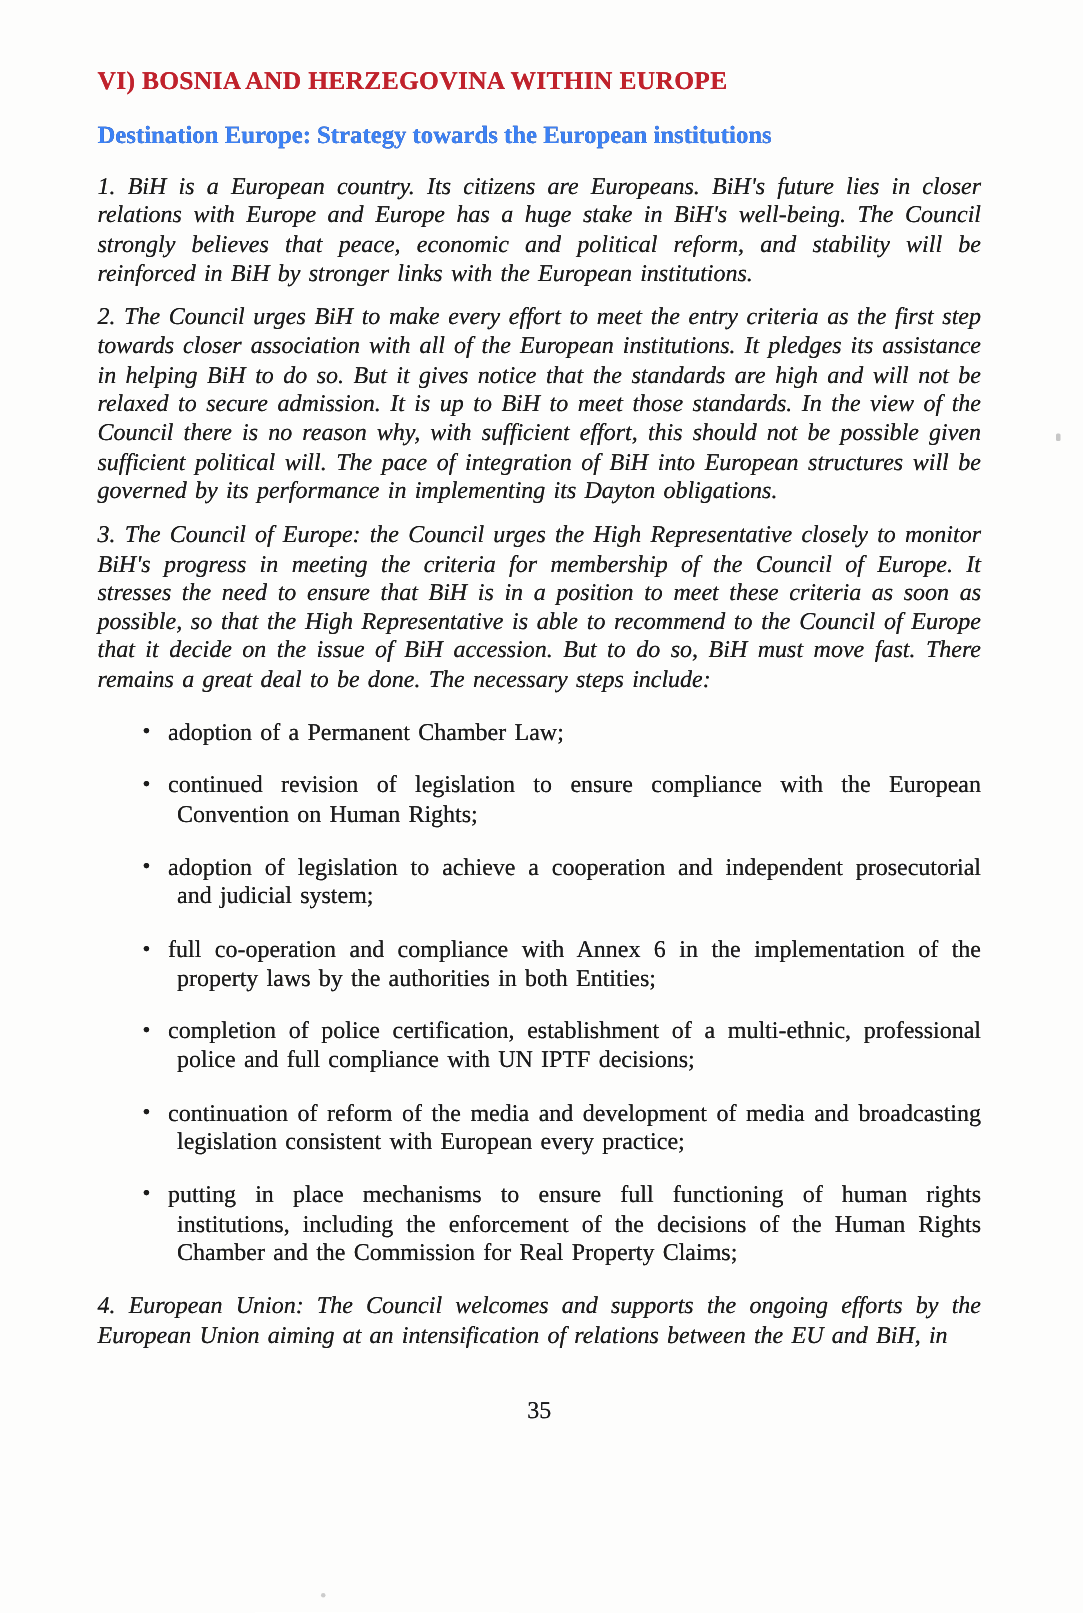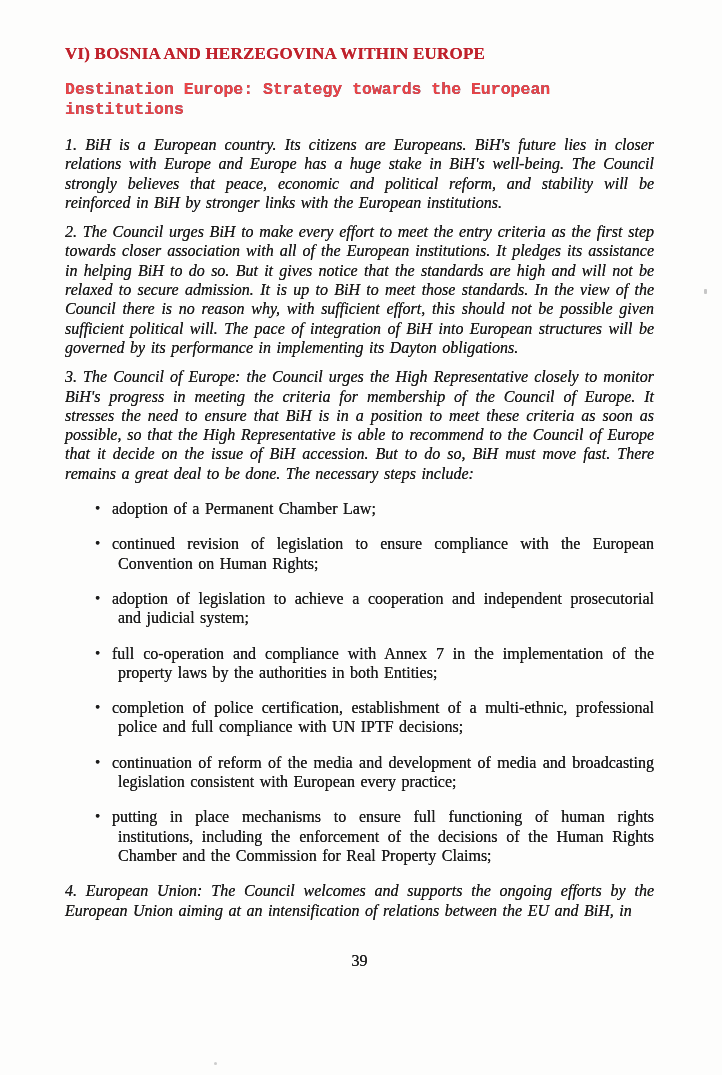--- a/index.html
+++ b/index.html
@@ -25,23 +25,22 @@
     font-weight: bold;
     color: #c0222c;
     letter-spacing: 0.2px;
     text-shadow: 0 0 0.4px #c0222c;
   }
   .subheading {
     margin: 0 0 15px 0;
     font-size: 16.5px;
     line-height: 20px;
     font-weight: bold;
-    color: #ef4444;
+    color: #3b82f6;
     text-shadow: 0 0 0.4px #232e6d;
-    font-family: Liberation Mono, monospace;
   }
   .body-text {
     margin: 0 0 10px 0;
     font-size: 16px;
     line-height: 19.3px;
     text-align: justify;
     word-spacing: 1.5px;
     text-shadow: 0 0 0.35px #1c1c1c;
     font-style: italic;
   }
@@ -104,25 +103,25 @@
   <h2 class="subheading">Destination Europe: Strategy towards the European institutions</h2>
 
   <p class="body-text">1. BiH is a European country.  Its citizens are Europeans. BiH's future lies in closer relations with Europe and Europe has a huge stake in BiH's well-being. The Council strongly believes that peace, economic and political reform, and stability will be reinforced in BiH by stronger links with the European institutions.</p>
   <p class="body-text">2. The Council urges BiH to make every effort to meet the entry criteria as the first step towards closer association with all of the European institutions. It pledges its assistance in helping BiH to do so. But it gives notice that the standards are high and will not be relaxed to secure admission. It is up to BiH to meet those standards. In the view of the Council there is no reason why, with sufficient effort, this should not be possible given sufficient political will. The pace of integration of BiH into European structures will be governed by its performance in implementing its Dayton obligations.</p>
   <p class="body-text">3. The Council of Europe: the Council urges the High Representative closely to monitor BiH's progress in meeting the criteria for membership of the Council of Europe. It stresses the need to ensure that BiH is in a position to meet these criteria as soon as possible, so that the High Representative is able to recommend to the Council of Europe that it decide on the issue of BiH accession. But to do so, BiH must move fast. There remains a great deal to be done. The necessary steps include:</p>
 
   <ul class="steps">
     <li>adoption of a Permanent Chamber Law;</li>
     <li>continued revision of legislation to ensure compliance with the European Convention on Human Rights;</li>
     <li>adoption of legislation to achieve a cooperation and independent prosecutorial and judicial system;</li>
-    <li>full co-operation and compliance with Annex 7 in the implementation of the property laws by the authorities in both Entities;</li>
+    <li>full co-operation and compliance with Annex 6 in the implementation of the property laws by the authorities in both Entities;</li>
     <li>completion of police certification, establishment of a multi-ethnic, professional police and full compliance with UN IPTF decisions;</li>
     <li>continuation of reform of the media and development of media and broadcasting legislation consistent with European every practice;</li>
     <li>putting in place mechanisms to ensure full functioning of human rights institutions, including the enforcement of the decisions of the Human Rights Chamber and the Commission for Real Property Claims;</li>
   </ul>
 
   <p class="body-text">4. European Union: The Council welcomes and supports the ongoing efforts by the European Union aiming at an intensification of relations between the EU and BiH, in</p>
 
-  <div class="page-number">39</div>
+  <div class="page-number">35</div>
 
   <div class="speck-a"></div>
   <div class="speck-b"></div>
 </div>
 
 </body></html>

